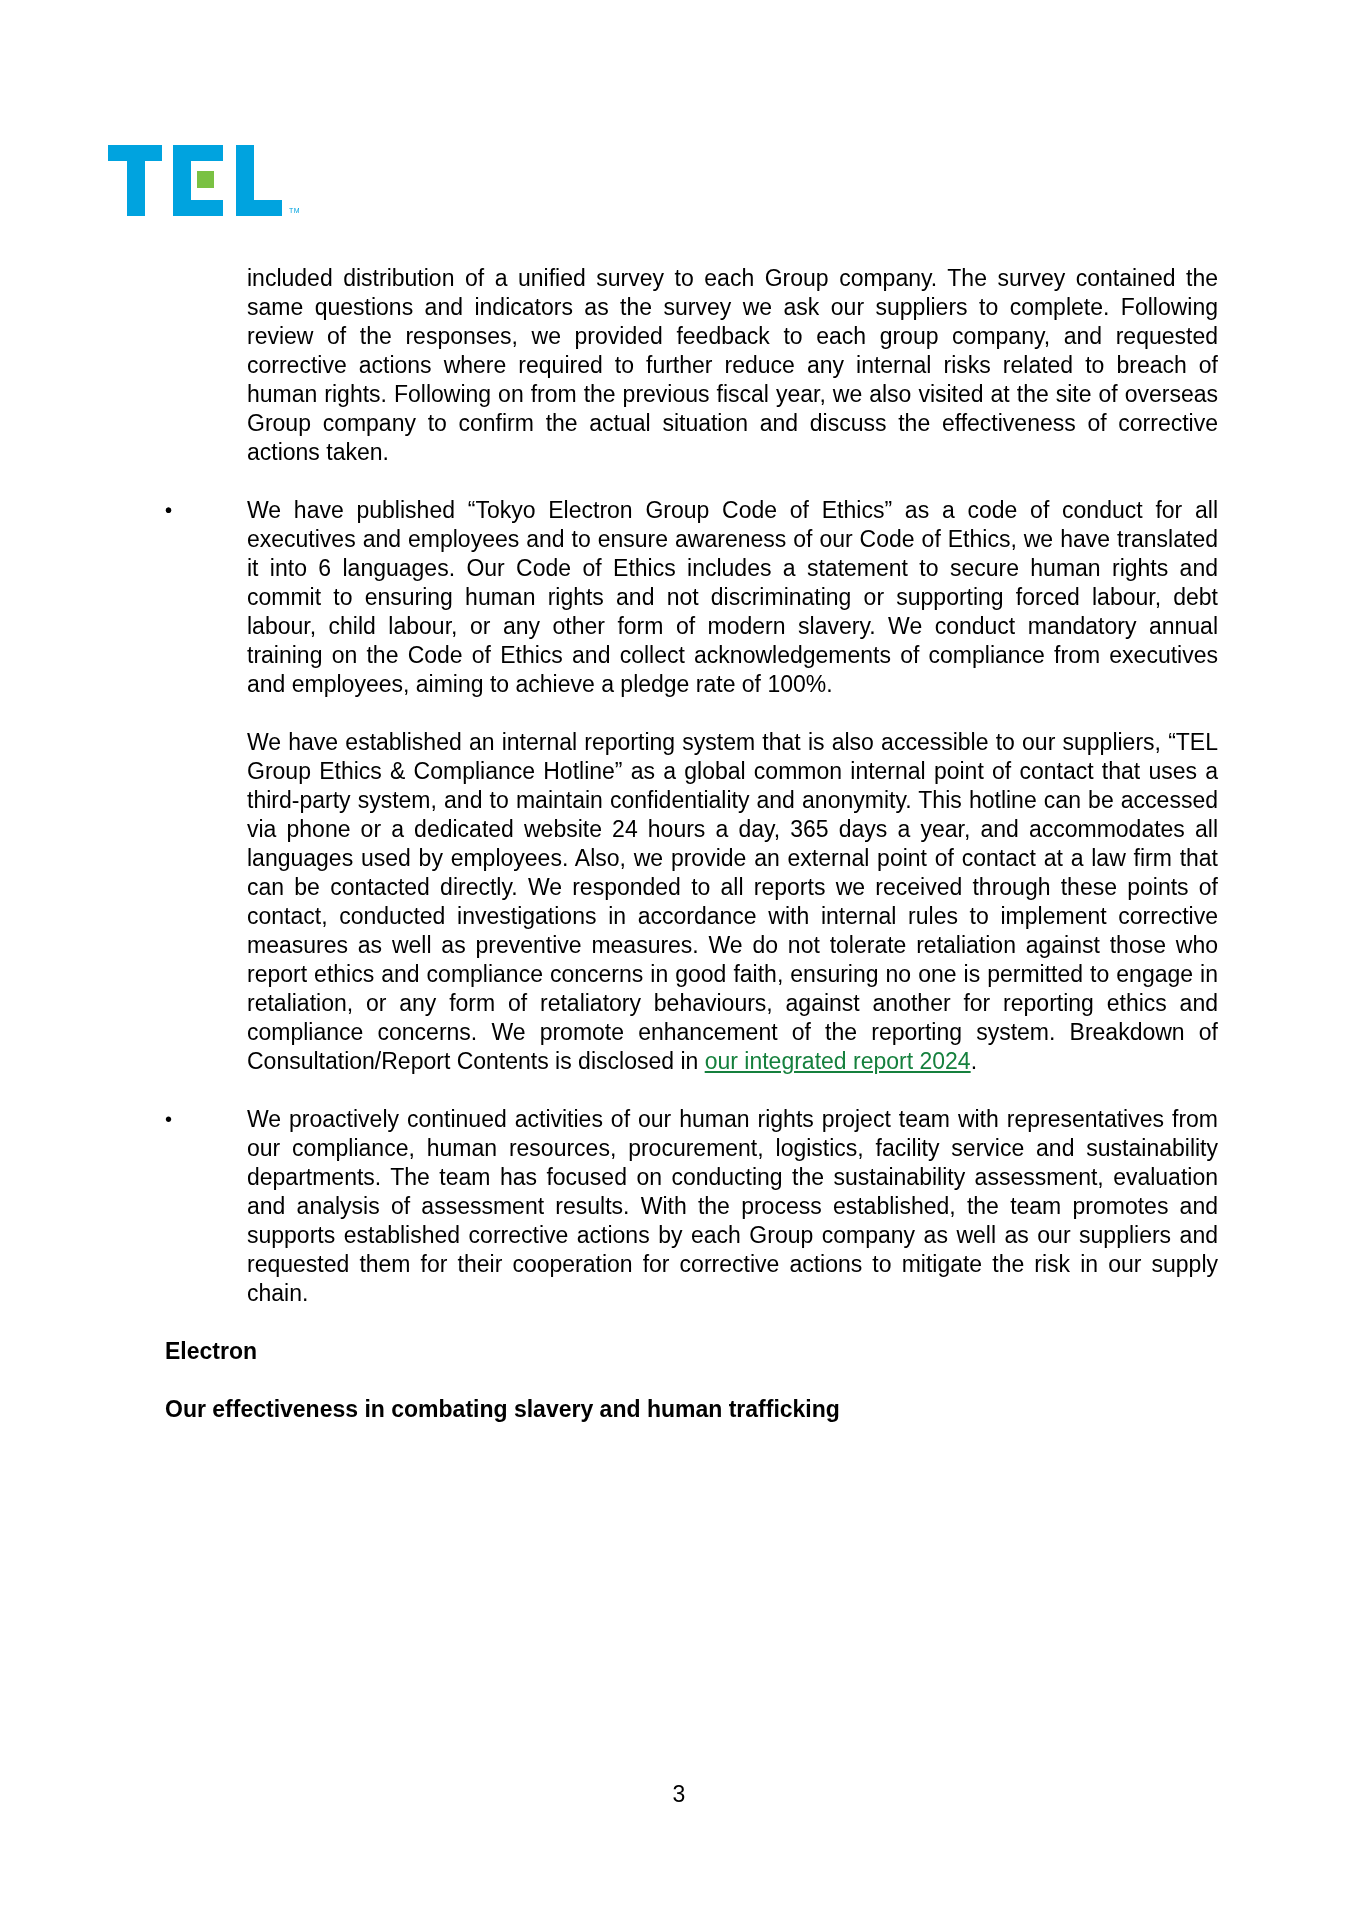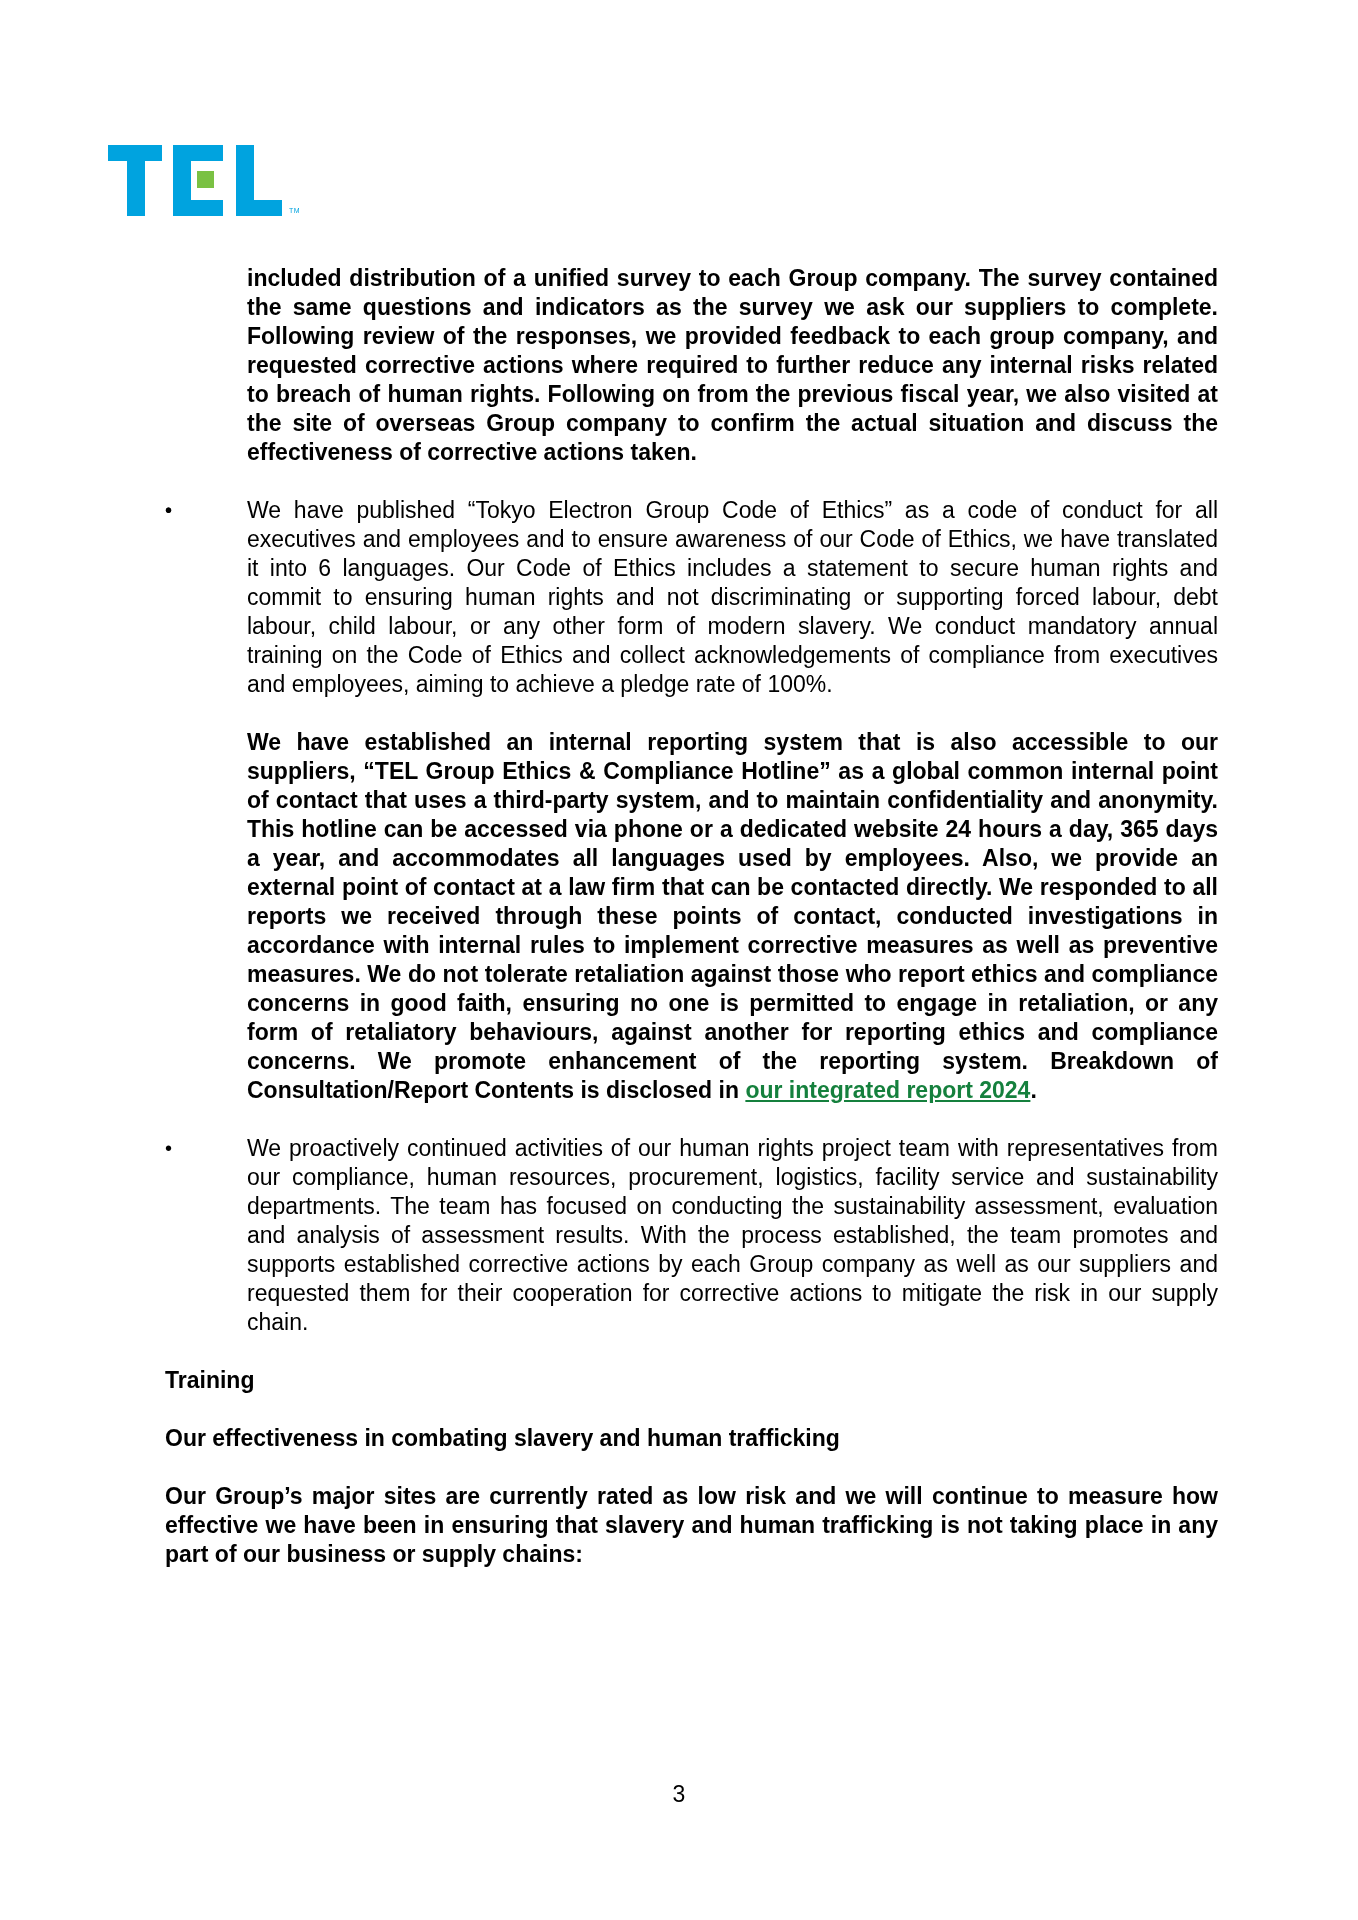--- a/index.html
+++ b/index.html
@@ -42,21 +42,20 @@
       position: absolute;
       left: 165px;
       top: 264px;
       width: 1053px;
       font-size: 23px;
       line-height: 29px;
     }
     .para {
       margin: 0 0 29px 0;
       text-align: justify;
-      font-weight: bold;
     }
     .indented {
       padding-left: 82px;
     }
     .bullet-item {
       position: relative;
       padding-left: 82px;
       margin: 0 0 29px 0;
       text-align: justify;
     }
@@ -116,19 +115,18 @@
     <span>We have published “Tokyo Electron Group Code of Ethics” as a code of conduct for all executives and employees and to ensure awareness of our Code of Ethics, we have translated it into 6 languages. Our Code of Ethics includes a statement to secure human rights and commit to ensuring human rights and not discriminating or supporting forced labour, debt labour, child labour, or any other form of modern slavery. We conduct mandatory annual training on the Code of Ethics and collect acknowledgements of compliance from executives and employees, aiming to achieve a pledge rate of 100%.</span>
   </div>
 
   <p class="para indented"><span>We have established an internal reporting system that is also accessible to our suppliers, “TEL Group Ethics &amp; Compliance Hotline” as a global common internal point of contact that uses a third-party system, and to maintain confidentiality and anonymity. This hotline can be accessed via phone or a dedicated website 24 hours a day, 365 days a year, and accommodates all languages used by employees. Also, we provide an external point of contact at a law firm that can be contacted directly. We responded to all reports we received through these points of contact, conducted investigations in accordance with internal rules to implement corrective measures as well as preventive measures. We do not tolerate retaliation against those who report ethics and compliance concerns in good faith, ensuring no one is permitted to engage in retaliation, or any form of retaliatory behaviours, against another for reporting ethics and compliance concerns. We promote enhancement of the reporting system. Breakdown of Consultation/Report Contents is disclosed in </span><a class="link" href="#">our integrated report 2024</a><span>.</span></p>
 
   <div class="bullet-item">
     <span class="bullet">•</span>
     <span>We proactively continued activities of our human rights project team with representatives from our compliance, human resources, procurement, logistics, facility service and sustainability departments. The team has focused on conducting the sustainability assessment, evaluation and analysis of assessment results. With the process established, the team promotes and supports established corrective actions by each Group company as well as our suppliers and requested them for their cooperation for corrective actions to mitigate the risk in our supply chain.</span>
   </div>
 
-  <div class="heading">Training</div>
+  <div class="heading">Electron</div>
 
   <div class="heading">Our effectiveness in combating slavery and human trafficking</div>
-  <p class="para">Our Group’s major sites are currently rated as low risk and we will continue to measure how effective we have been in ensuring that slavery and human trafficking is not taking place in any part of our business or supply chains:</p>
 </div>
 
 <div class="page-number">3</div>
 
 </body></html>

